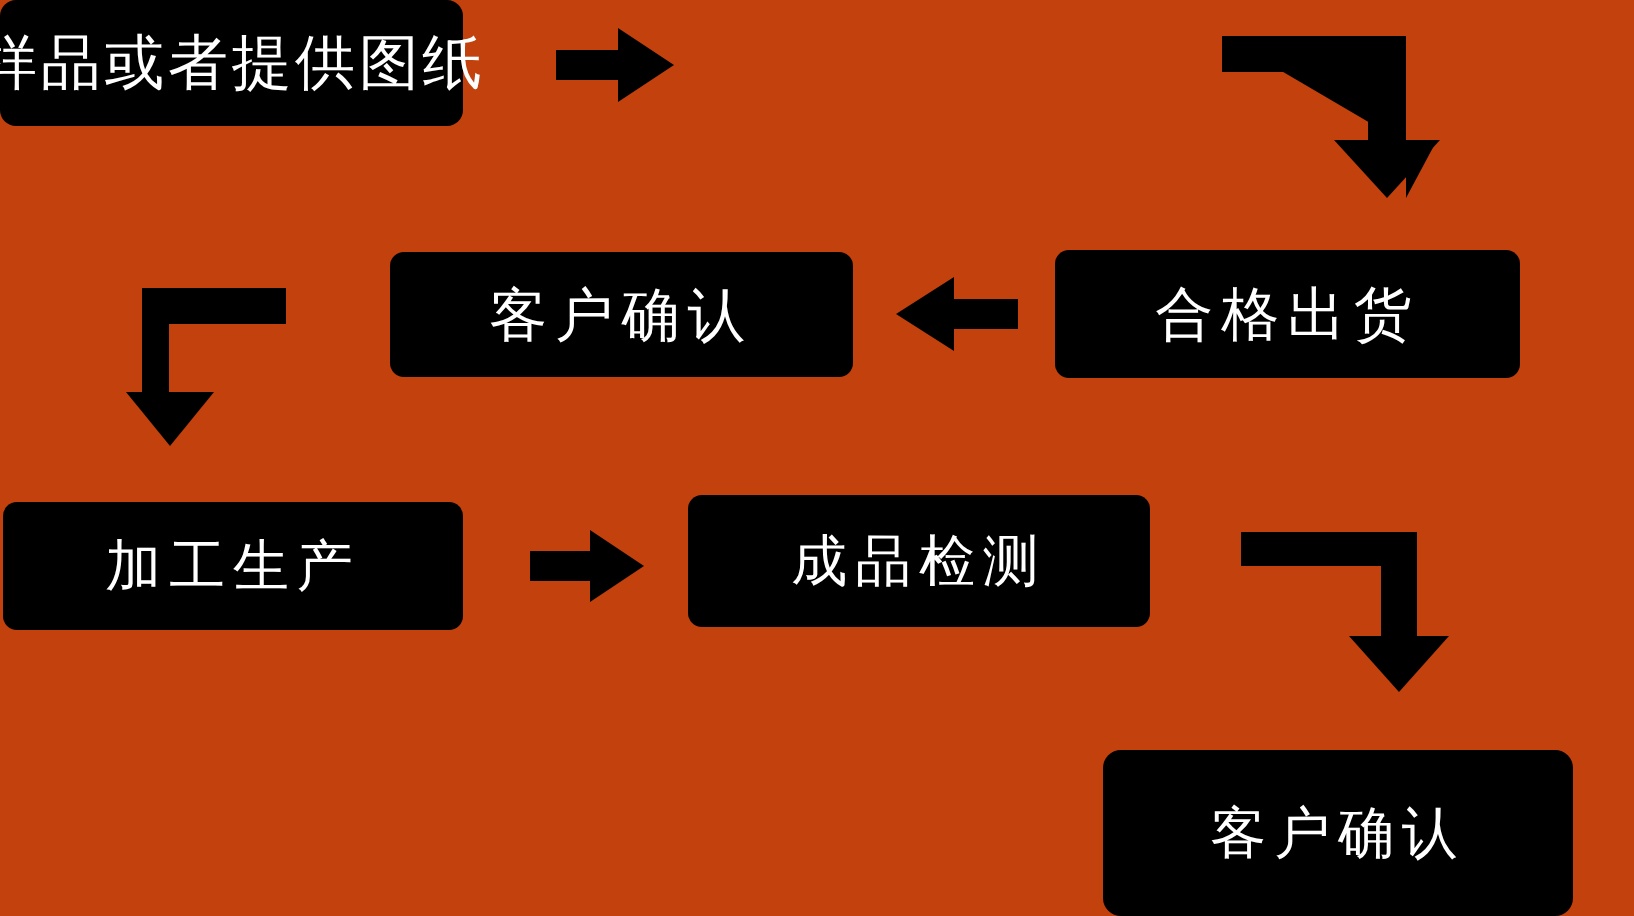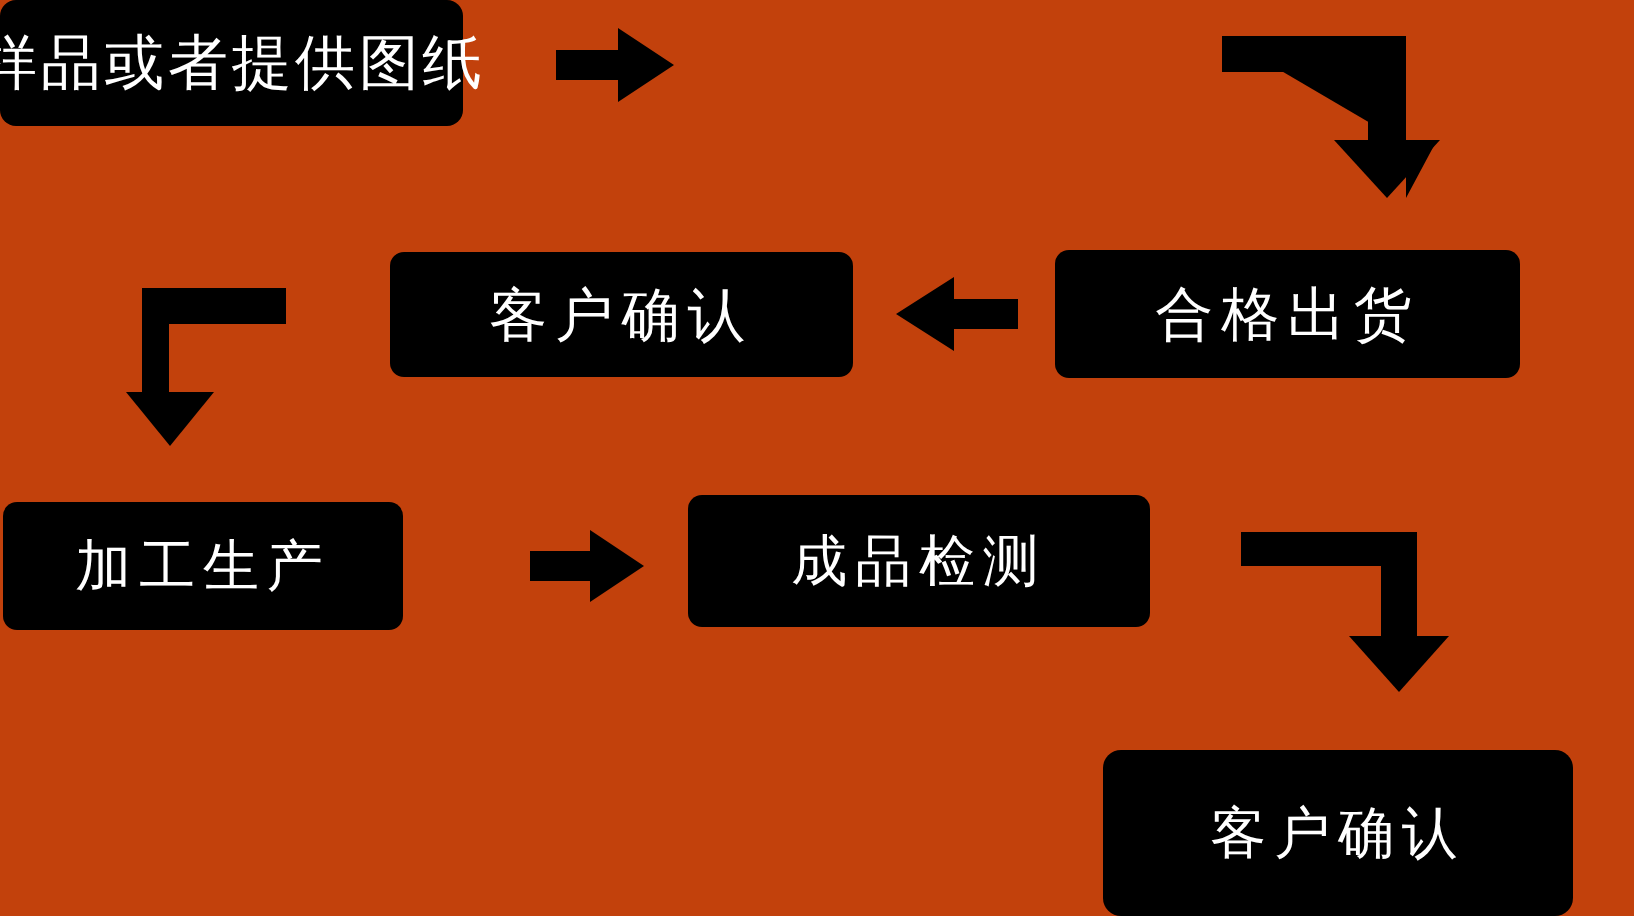--- a/index.html
+++ b/index.html
@@ -49,21 +49,21 @@
   .arrow svg path,
   .arrow svg polygon {
     fill: #000000;
   }
 
   
   #node-sample       { left: 0px;    top: 0px;   width: 463px; height: 126px; font-size: 60px; border-radius: 16px; }
   #node-payment      { left: 710px;  top: 2px;   width: 465px; height: 128px; font-size: 58px; letter-spacing: 0.14em; }
   #node-drawing      { left: 1055px; top: 250px; width: 465px; height: 128px; font-size: 58px; letter-spacing: 0.14em; }
   #node-confirm      { left: 390px;  top: 252px; width: 463px; height: 125px; font-size: 58px; letter-spacing: 0.14em; }
-  #node-production   { left: 3px;    top: 502px; width: 400px; height: 128px; font-size: 56px; letter-spacing: 0.14em; }
+  #node-production   { left: 3px;    top: 502px; width: 460px; height: 128px; font-size: 56px; letter-spacing: 0.14em; }
   #node-inspection   { left: 688px;  top: 495px; width: 462px; height: 132px; font-size: 56px; letter-spacing: 0.14em; }
   #node-shipping     { left: 1103px; top: 750px; width: 470px; height: 166px; font-size: 56px; letter-spacing: 0.14em; border-radius: 18px; }
 
   
   #arrow-sample-to-payment     { left: 556px;  top: 28px;  width: 118px; height: 74px; }
   #arrow-payment-to-drawing    { left: 1222px; top: 36px;  width: 184px; height: 162px; }
   #arrow-drawing-to-confirm    { left: 896px;  top: 277px; width: 122px; height: 74px; }
   #arrow-confirm-to-production { left: 126px;  top: 288px; width: 160px; height: 158px; }
   #arrow-production-to-insp    { left: 530px;  top: 530px; width: 114px; height: 72px; }
   #arrow-insp-to-shipping      { left: 1241px; top: 532px; width: 176px; height: 160px; }

